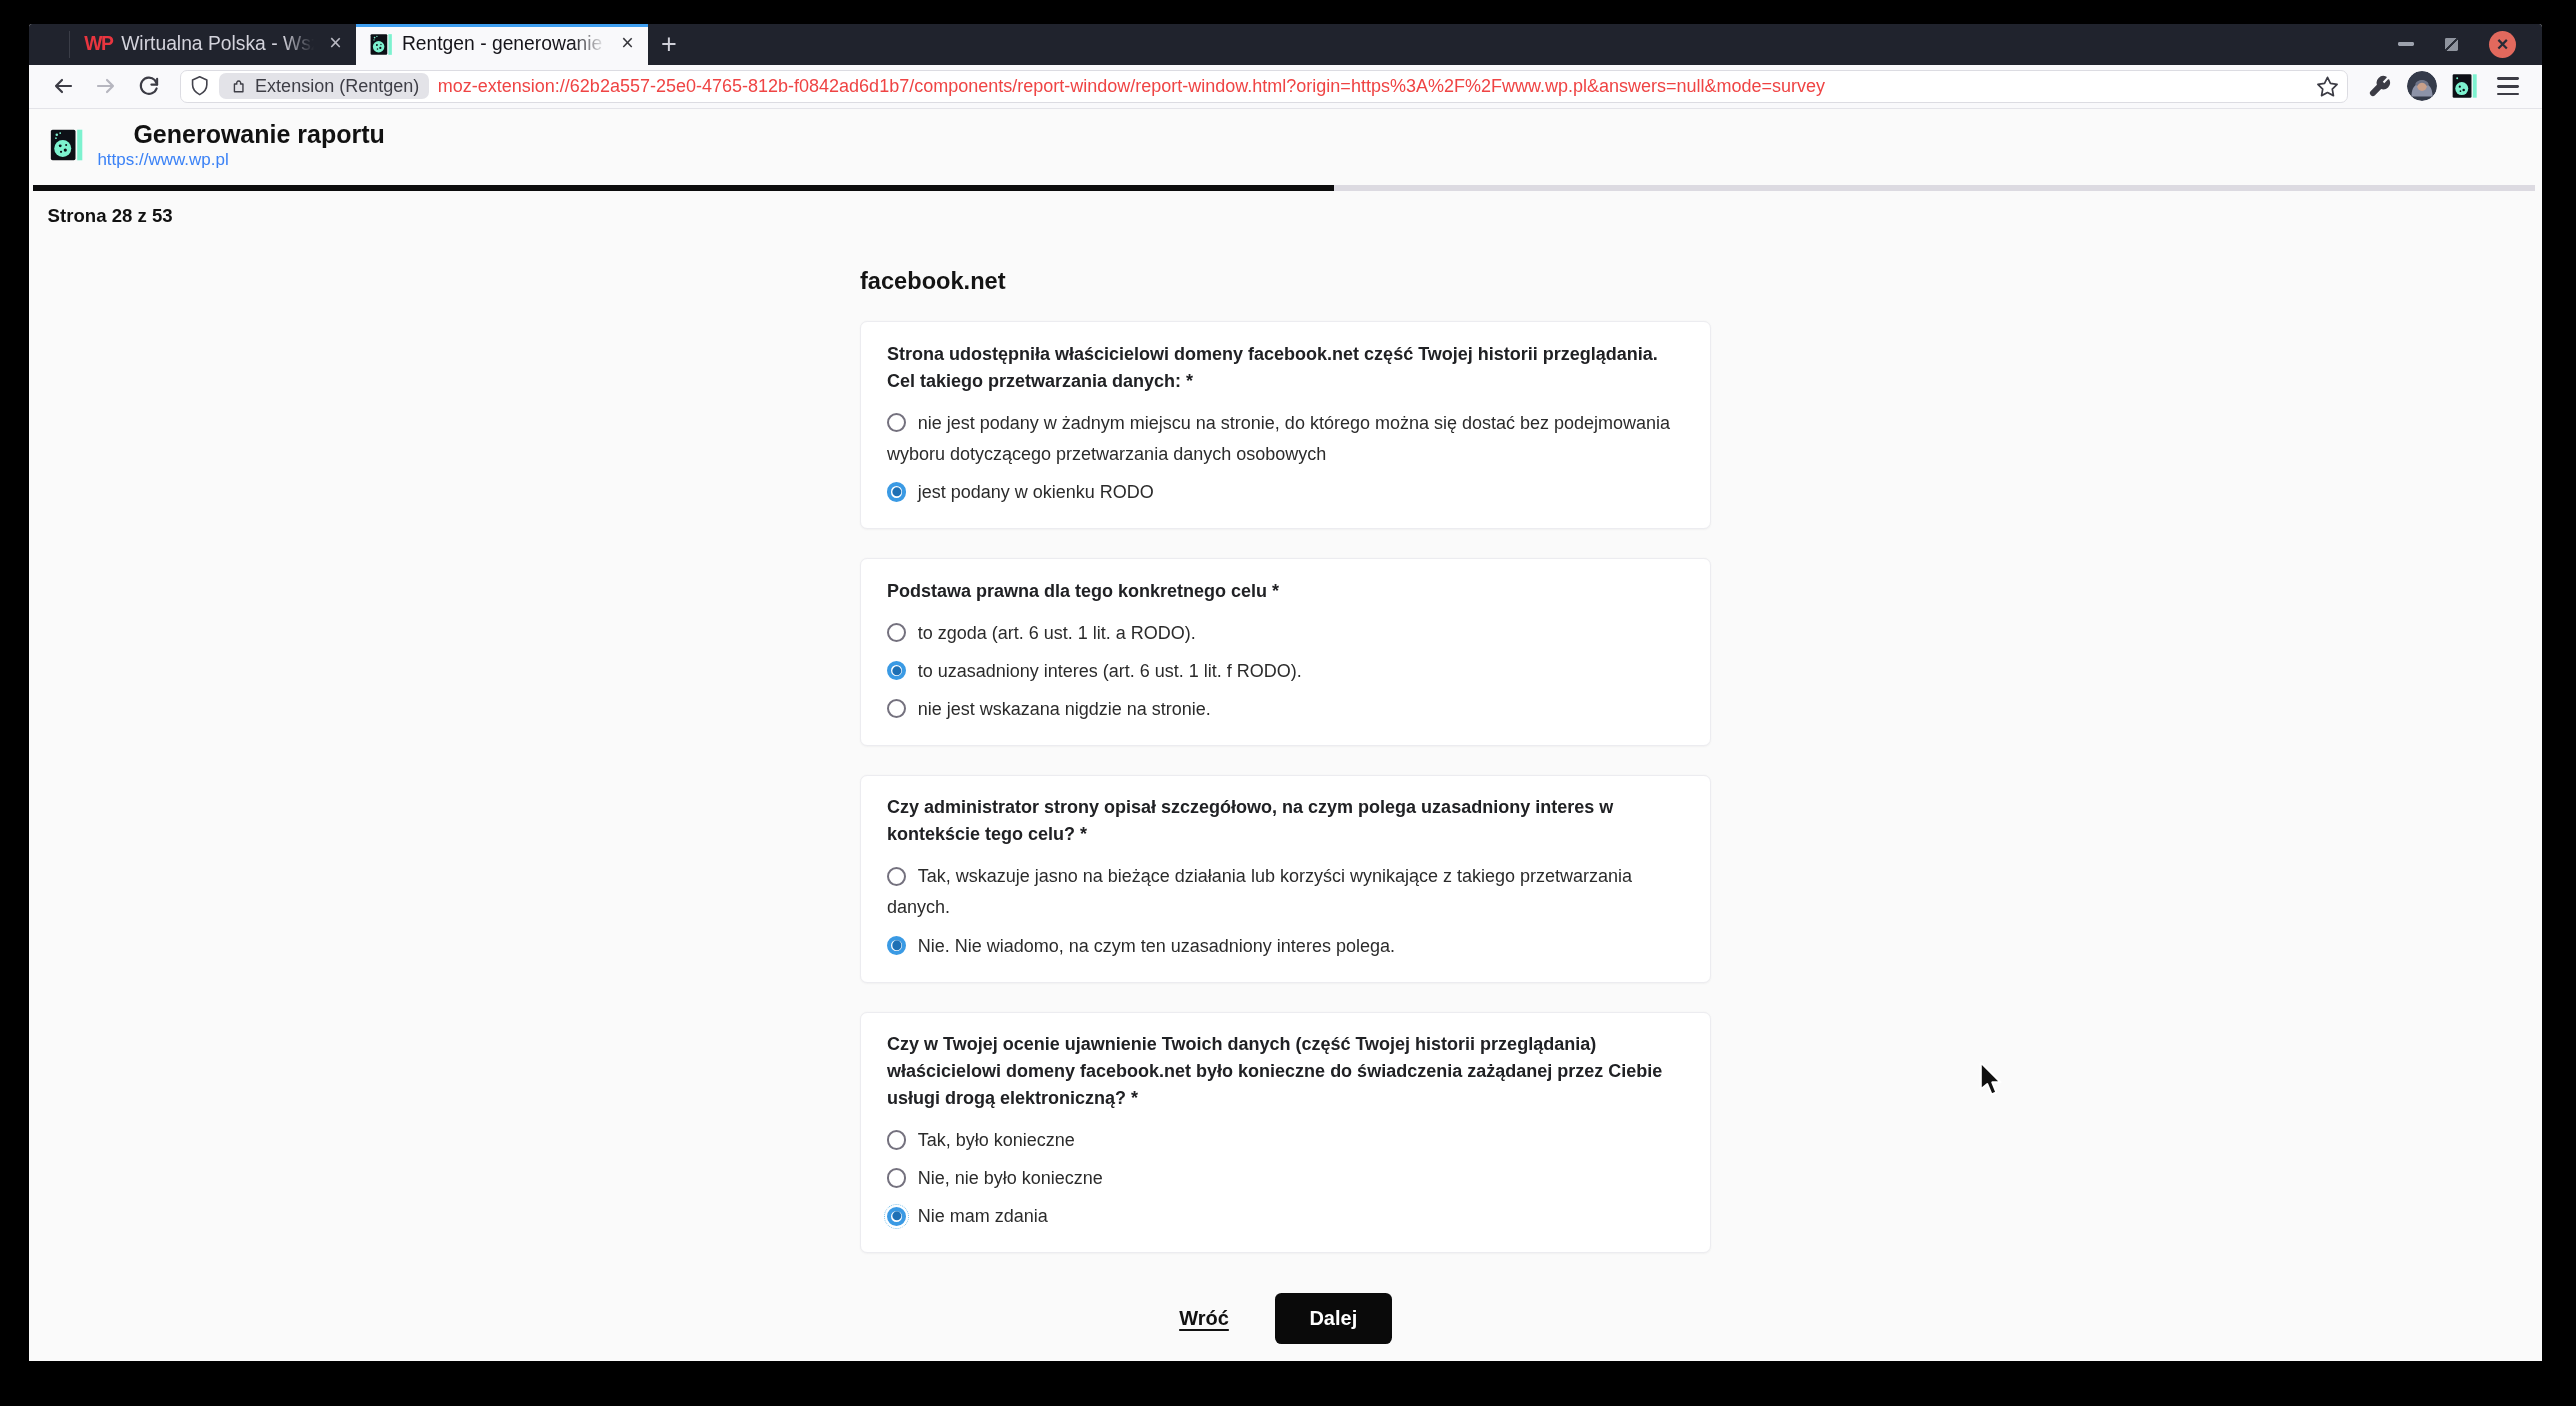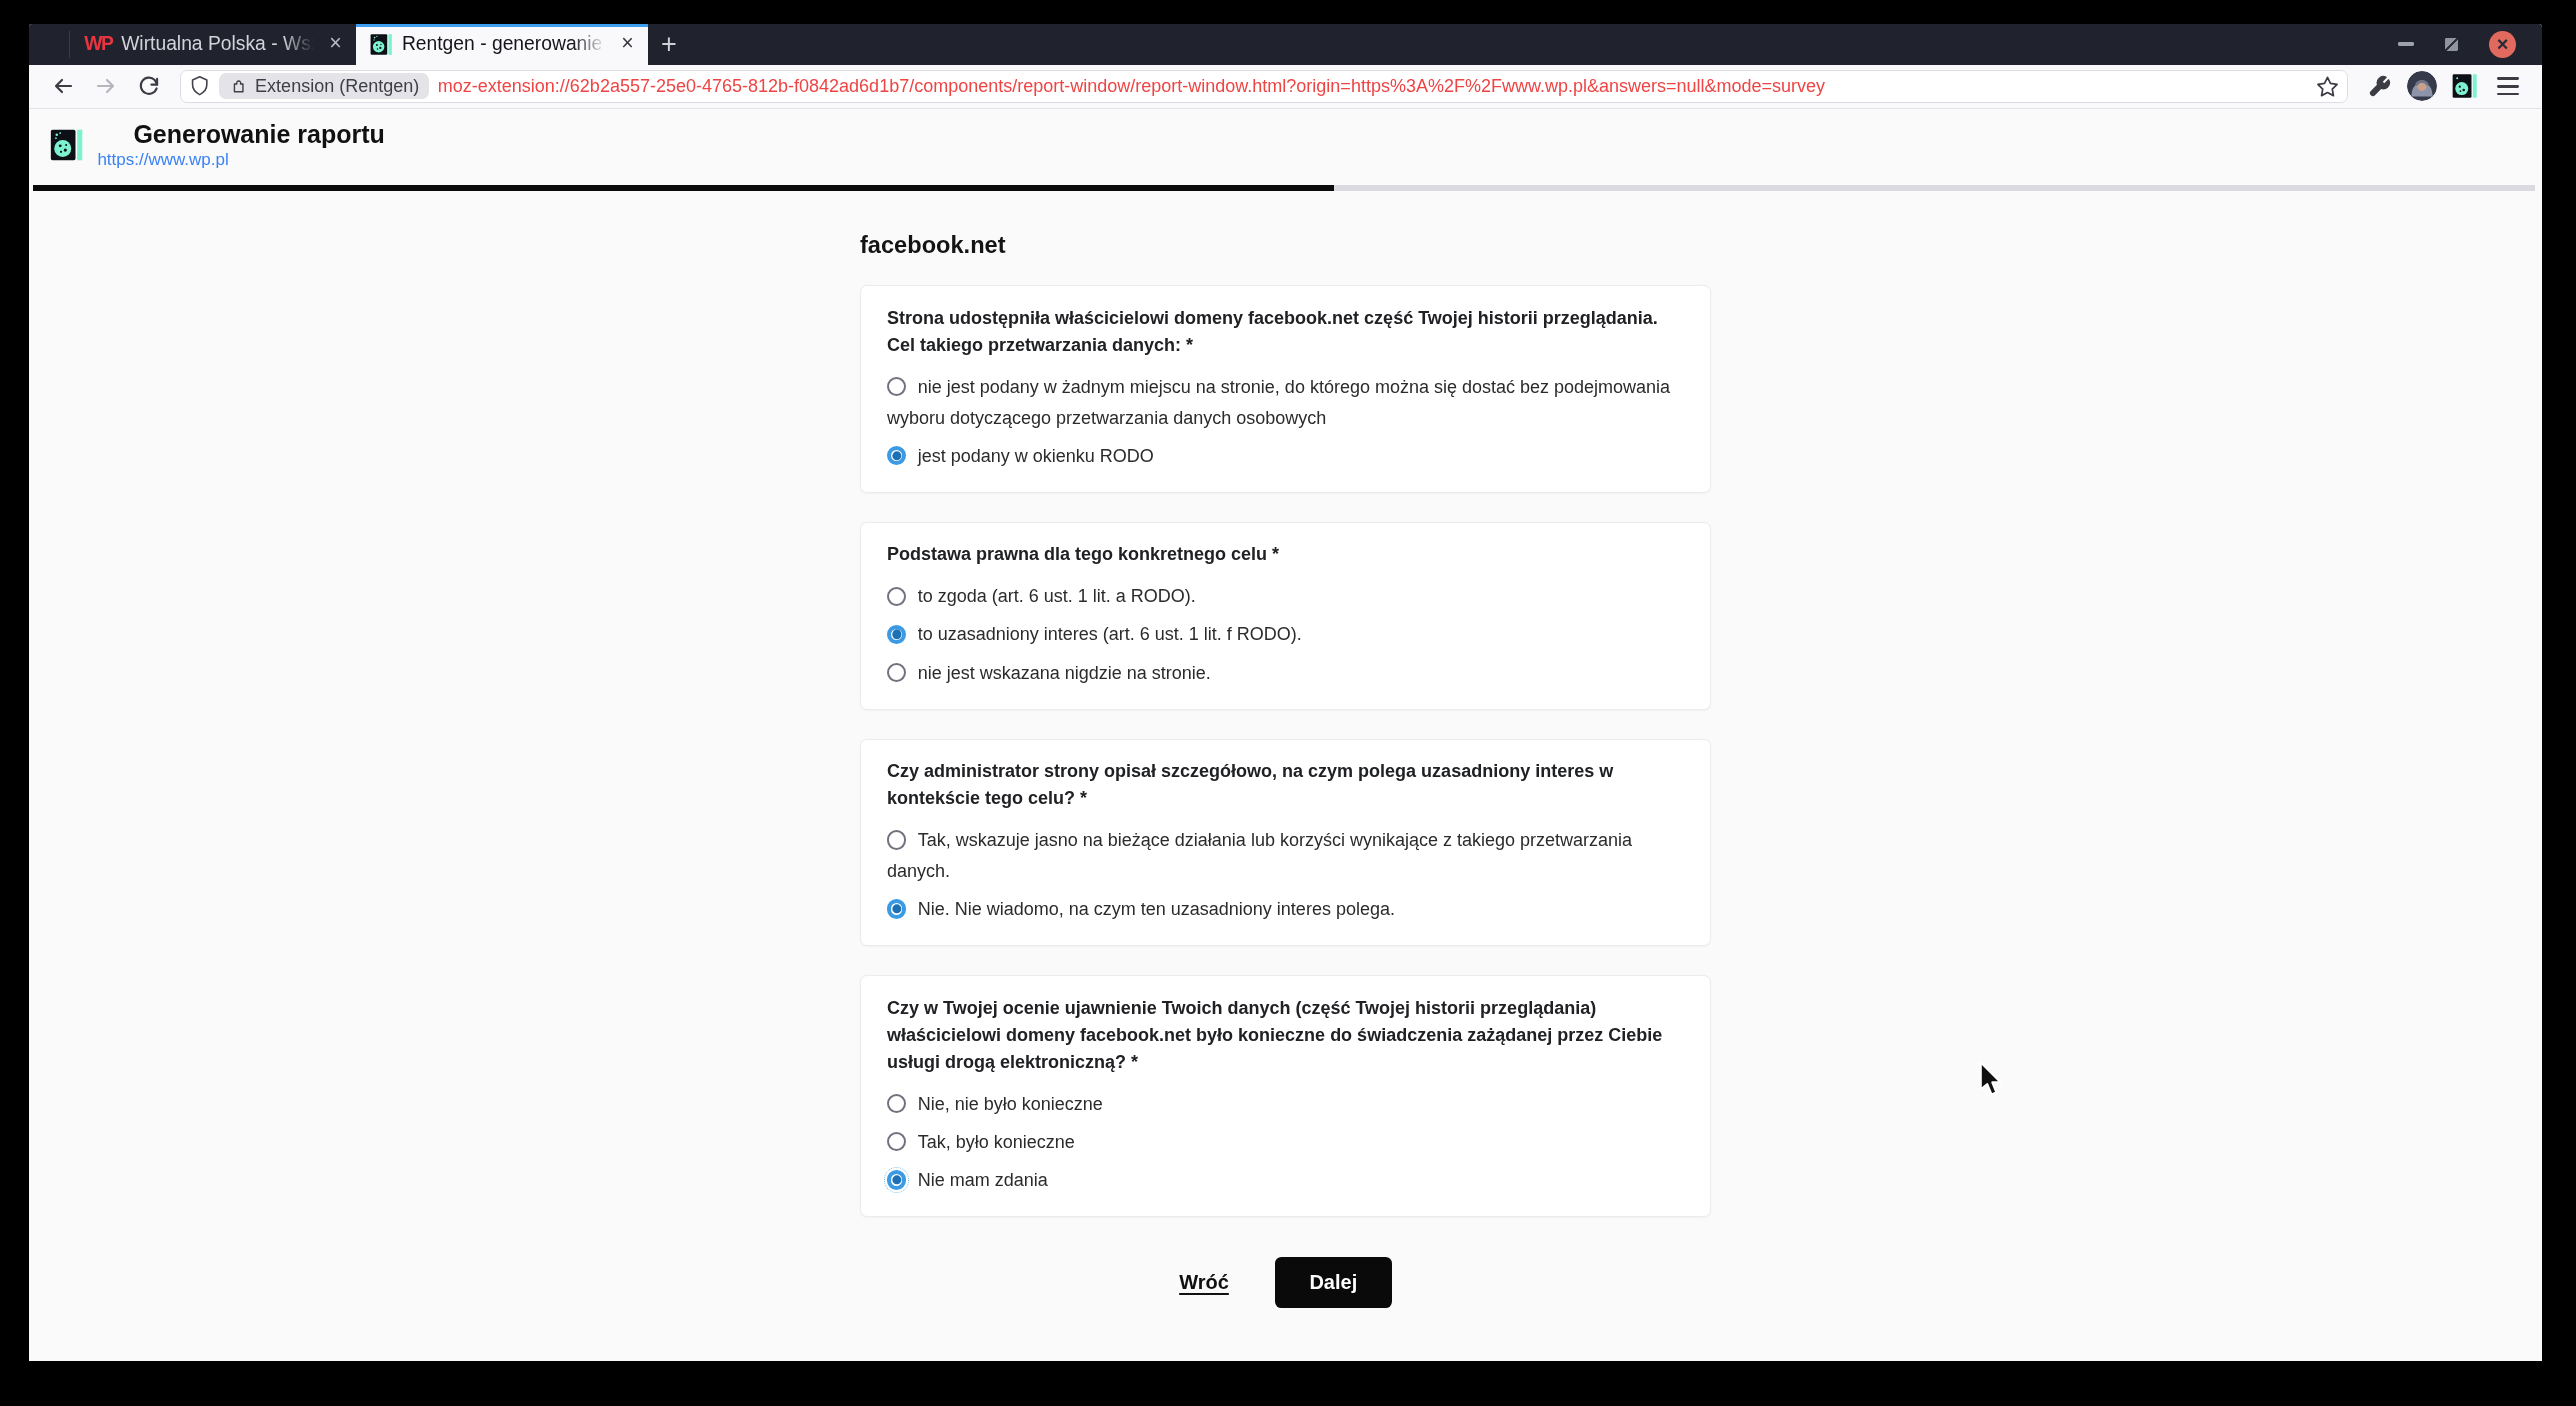--- a/index.html
+++ b/index.html
@@ -211,20 +211,21 @@
         </svg>
         <div>
           <div class="ext-title">Generowanie raportu</div>
           <div class="ext-url">https://www.wp.pl</div>
         </div>
       </div>
 
       <div class="progress-track">
         <div class="progress-fill" style="width: 52%;"></div>
       </div>
+      <div class="page-indicator">Strona 28 z 53</div>
 
       <div class="form-col">
         <h1 class="site-title">facebook.net</h1>
 
         <section class="card">
           <p class="q">Strona udostępniła właścicielowi domeny facebook.net część Twojej historii przeglądania. Cel takiego przetwarzania danych: *</p>
           <div class="opts">
             <label class="opt">
               <span class="radio"></span><span>nie jest podany w żadnym miejscu na stronie, do którego można się dostać bez podejmowania wyboru dotyczącego przetwarzania danych osobowych</span>
             </label>
@@ -258,24 +259,24 @@
             <label class="opt">
               <span class="radio checked"></span><span>Nie. Nie wiadomo, na czym ten uzasadniony interes polega.</span>
             </label>
           </div>
         </section>
 
         <section class="card">
           <p class="q">Czy w Twojej ocenie ujawnienie Twoich danych (część Twojej historii przeglądania) właścicielowi domeny facebook.net było konieczne do świadczenia zażądanej przez Ciebie usługi drogą elektroniczną? *</p>
           <div class="opts">
             <label class="opt">
+              <span class="radio"></span><span>Tak, było konieczne</span>
+            </label>
+            <label class="opt">
               <span class="radio"></span><span>Nie, nie było konieczne</span>
-            </label>
-            <label class="opt">
-              <span class="radio"></span><span>Tak, było konieczne</span>
             </label>
             <label class="opt">
               <span class="radio checked focused"></span><span>Nie mam zdania</span>
             </label>
           </div>
         </section>
 
         <div class="footer-row">
           <a class="back-link">Wróć</a>
           <button class="next-btn">Dalej</button>

